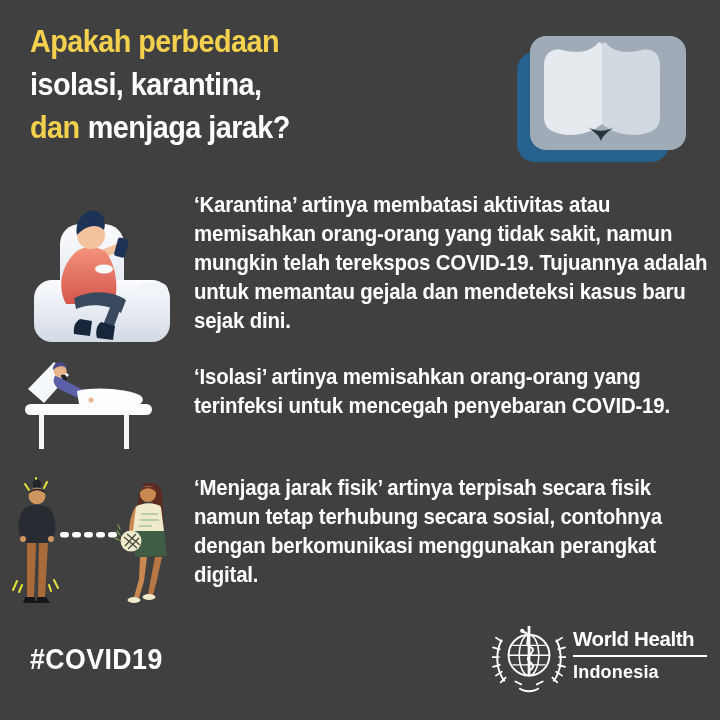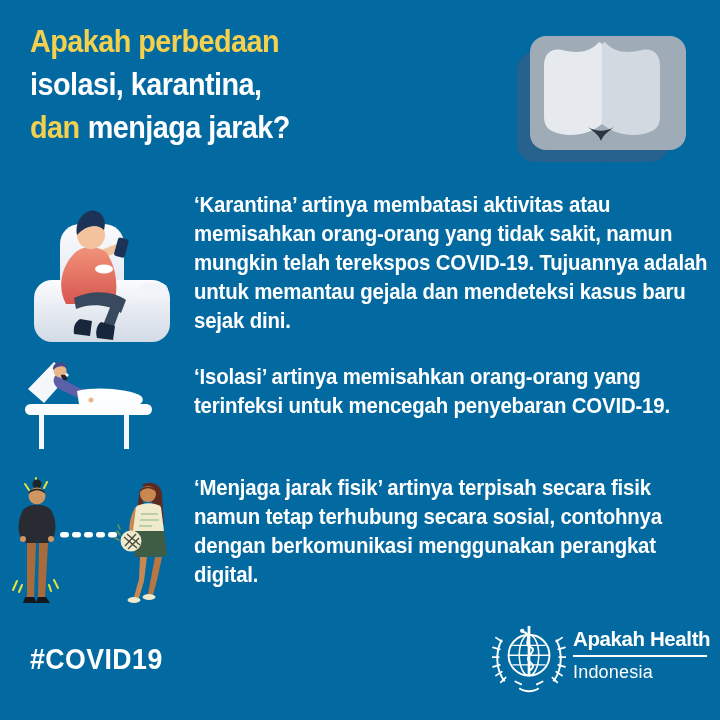--- a/index.html
+++ b/index.html
@@ -1,18 +1,18 @@
 <!DOCTYPE html>
 <html><head>
 <meta charset="utf-8">
 <style>
   html,body{margin:0;padding:0;background:#0A99CC;}
   .poster{
     position:relative;width:720px;height:720px;overflow:hidden;
-    background:#0369a1;
+    background:#404040;
     font-family:"Liberation Sans", sans-serif;
     color:#FFFFFF;
   }
   
   .title-block{
     position:absolute;left:30px;top:20px;
     font-size:32px;font-weight:700;line-height:43px;letter-spacing:-0.6px;
     transform:scaleX(0.9);transform-origin:left top;white-space:nowrap;
   }
   .accent{color:#F3D14F;}
@@ -39,21 +39,21 @@
     font-size:29px;font-weight:700;letter-spacing:0.5px;
     transform:scaleX(0.92);transform-origin:left top;
   }
   .who-logo{position:absolute;left:492px;top:616px;display:flex;align-items:flex-start;}
   .who-emblem{width:74px;height:82px;margin-top:4px;}
   .who-textblock{margin-left:7px;margin-top:12px;}
   .who-org{
     font-size:20.5px;font-weight:700;line-height:21px;letter-spacing:-0.4px;white-space:nowrap;
   }
   .who-divider{width:134px;height:2px;background:#FFFFFF;margin:6px 0 5px 0;}
-  .who-region{font-size:18px;font-weight:400;letter-spacing:0.2px;}
+  .who-region{font-size:18px;font-weight:700;letter-spacing:0.2px;}
 </style>
 </head>
 <body>
 
 <div class="poster">
 
   <header class="title-block">
     <div class="title-line accent">Apakah perbedaan</div>
     <div class="title-line">isolasi, karantina,</div>
     <div class="title-line">
@@ -214,19 +214,19 @@
             <path d="M68,46 L75,48"></path>
             <path d="M66,53 L72,57"></path>
             <path d="M62,59 L67,64"></path>
           <path d="M24,63 L30,66"></path>
             <path d="M52,63 L46,66"></path>
         </g>
         <path d="M28,70 C33,74 43,74 48,70" stroke="#FFFFFF" stroke-width="2" fill="none"></path>
       </svg>
     </div>
     <div class="who-textblock">
-      <div class="who-org">Apakah Health</div>
+      <div class="who-org">World Health</div>
       <div class="who-divider"></div>
       <div class="who-region">Indonesia</div>
     </div>
   </div>
 
 </div>
 
 </body></html>

